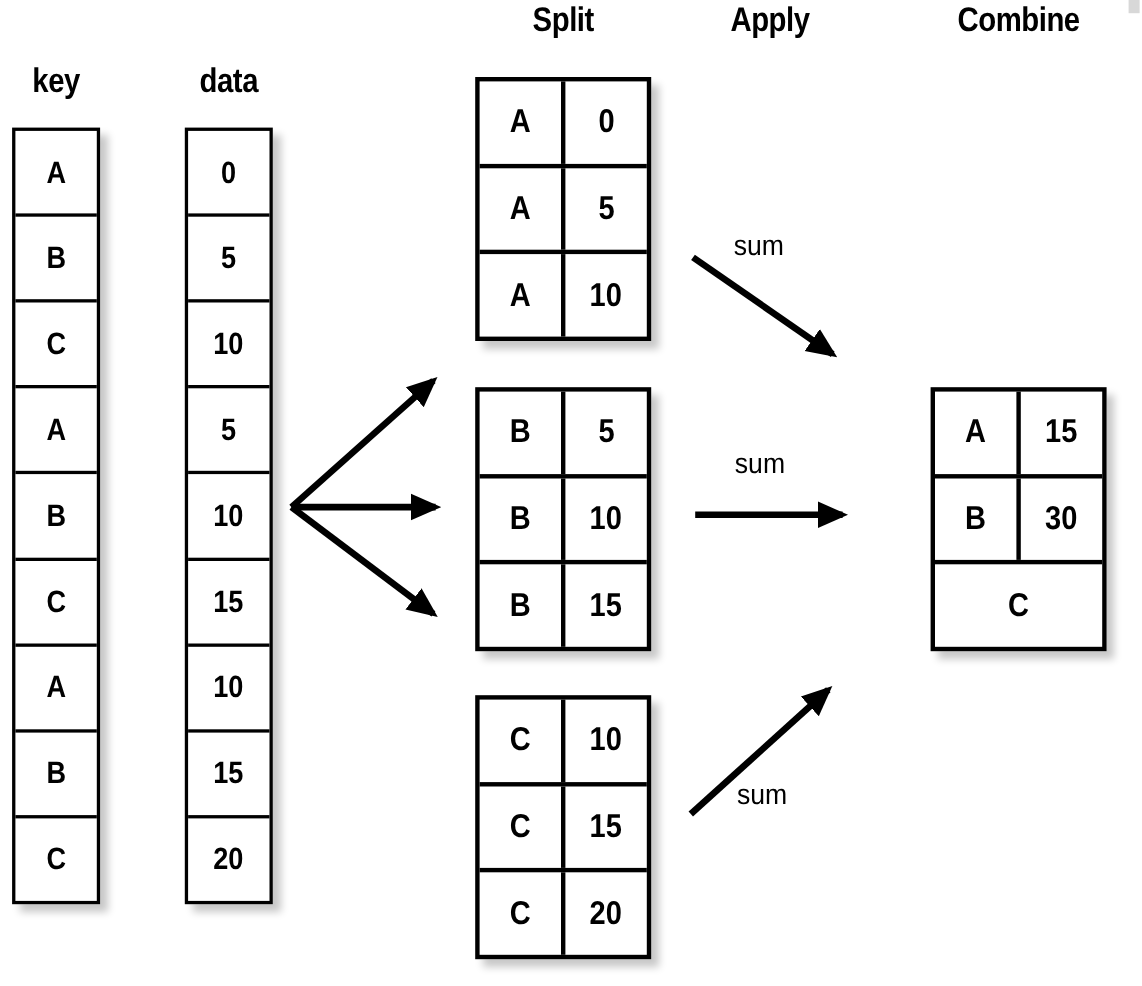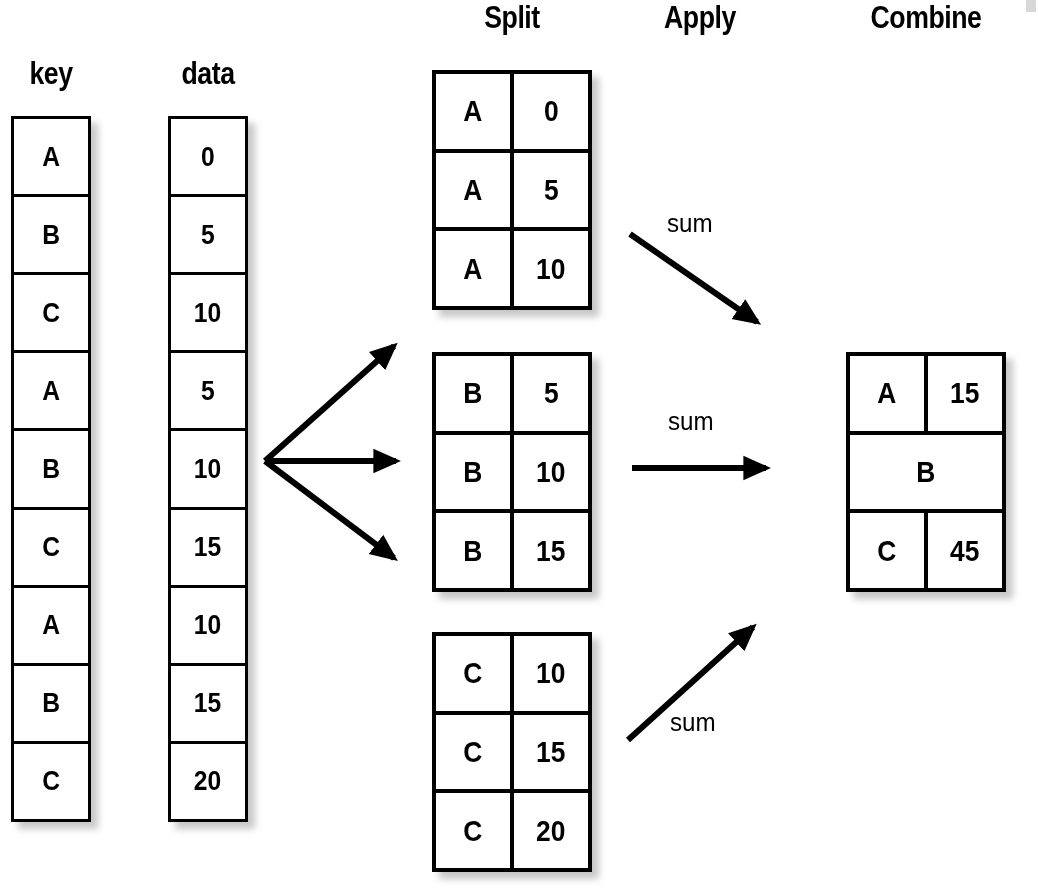--- a/index.html
+++ b/index.html
@@ -308,27 +308,27 @@
           <span>A</span>
         </div>
       <div class="cell">
           <span>15</span>
         </div>
     </div>
     <div class="row">
       <div class="cell">
           <span>B</span>
         </div>
-    </div>
-    <div class="row">
-      <div class="cell">
-          <span>C</span>
-        </div>
-      <div class="cell">
-          <span>45</span>
+      <div class="cell">
+          <span>30</span>
+        </div>
+    </div>
+    <div class="row">
+      <div class="cell">
+          <span>C</span>
         </div>
     </div>
   </div>
 
   <svg id="arrows" viewBox="0 0 1038 896" width="1038" height="896">
     <defs>
       <marker id="ah" viewBox="0 0 10 10" refX="8.2" refY="5" markerWidth="4.6" markerHeight="4.6" orient="auto-start-reverse">
         <path d="M 0 0.6 L 10 5 L 0 9.4 z" fill="#000000"></path>
       </marker>
     </defs>

